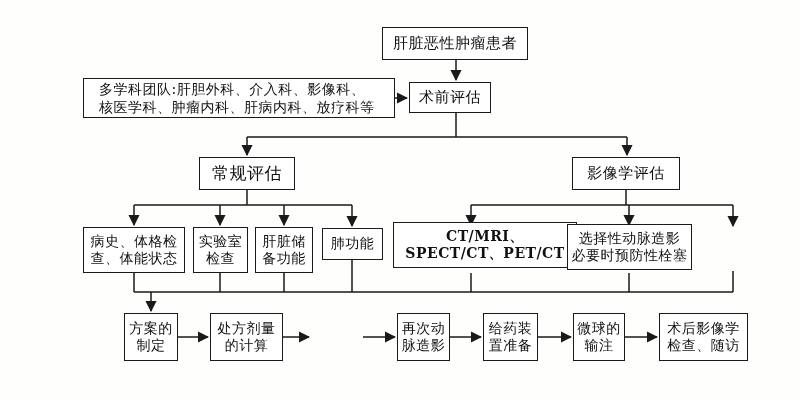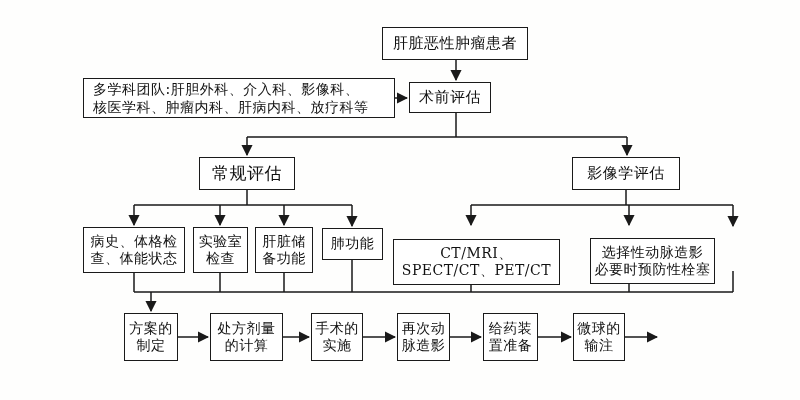--- a/index.html
+++ b/index.html
@@ -20,34 +20,34 @@
     flex-direction:column;
     align-items:center;
     justify-content:center;
     font-size:14px;
     line-height:1.22;
     letter-spacing:0.5px;
     box-sizing:border-box;
     white-space:nowrap;
   }
   .node span{display:block;}
-  .node.left-align{align-items:flex-start;text-align:left;padding-left:9px;}
+  .node.left-align{align-items:flex-start;text-align:left;padding-left:15px;}
   #svg-connectors{position:absolute;left:0;top:0;}
   
   #n-patient      {left:382px;top:27px; width:146px;height:33px;font-size:15px;}
   #n-mdt          {left:83px; top:78px; width:312px;height:40px;font-size:14px;line-height:1.3;}
   #n-preop        {left:409px;top:82px; width:82px; height:31px;font-size:15px;}
   #n-routine      {left:199px;top:157px;width:96px; height:33px;font-size:17px;}
   #n-imaging      {left:572px;top:157px;width:108px;height:33px;font-size:15px;}
   #n-history      {left:83px; top:227px;width:102px;height:46px;}
   #n-lab          {left:193px;top:227px;width:55px; height:46px;}
   #n-reserve      {left:255px;top:227px;width:58px; height:46px;}
   #n-lungfn       {left:322px;top:228px;width:61px; height:32px;}
-  #n-ctmri        {left:393px;top:239px;width:167px;height:46px;}
-  #n-angio        {left:567px;top:238px;width:125px;height:46px;margin-left:23px;}
+  #n-ctmri        {left:393px;top:222px;width:184px;height:46px;font-weight:bold;}
+  #n-angio        {left:567px;top:224px;width:125px;height:46px;}
   #n-shunt        {left:709px;top:228px;width:48px; height:43px;}
   #n-plan         {left:124px;top:313px;width:54px; height:48px;}
   #n-dose         {left:210px;top:313px;width:73px; height:48px;}
   #n-surgery      {left:311px;top:313px;width:52px; height:48px;}
   #n-reangio      {left:397px;top:313px;width:53px; height:48px;}
   #n-device       {left:483px;top:313px;width:55px; height:48px;}
   #n-microsphere  {left:573px;top:313px;width:52px; height:48px;}
   #n-followup     {left:659px;top:313px;width:89px; height:48px;}
 </style>
 </head>
@@ -148,34 +148,34 @@
   <div class="node" id="n-plan">
     <span>方案的</span>
     <span>制定</span>
   </div>
 
   <div class="node" id="n-dose">
     <span>处方剂量</span>
     <span>的计算</span>
   </div>
 
-  <div class="node" id="n-surgery">
-    <span>手术的</span>
-    <span>实施</span>
-  </div>
 
   <div class="node" id="n-reangio">
     <span>再次动</span>
     <span>脉造影</span>
   </div>
 
   <div class="node" id="n-device">
     <span>给药装</span>
     <span>置准备</span>
   </div>
 
   <div class="node" id="n-microsphere">
     <span>微球的</span>
     <span>输注</span>
   </div>
 
+  <div class="node" id="n-followup">
+    <span>术后影像学</span>
+    <span>检查、随访</span>
+  </div>
 
 </div>
 
 </body></html>

